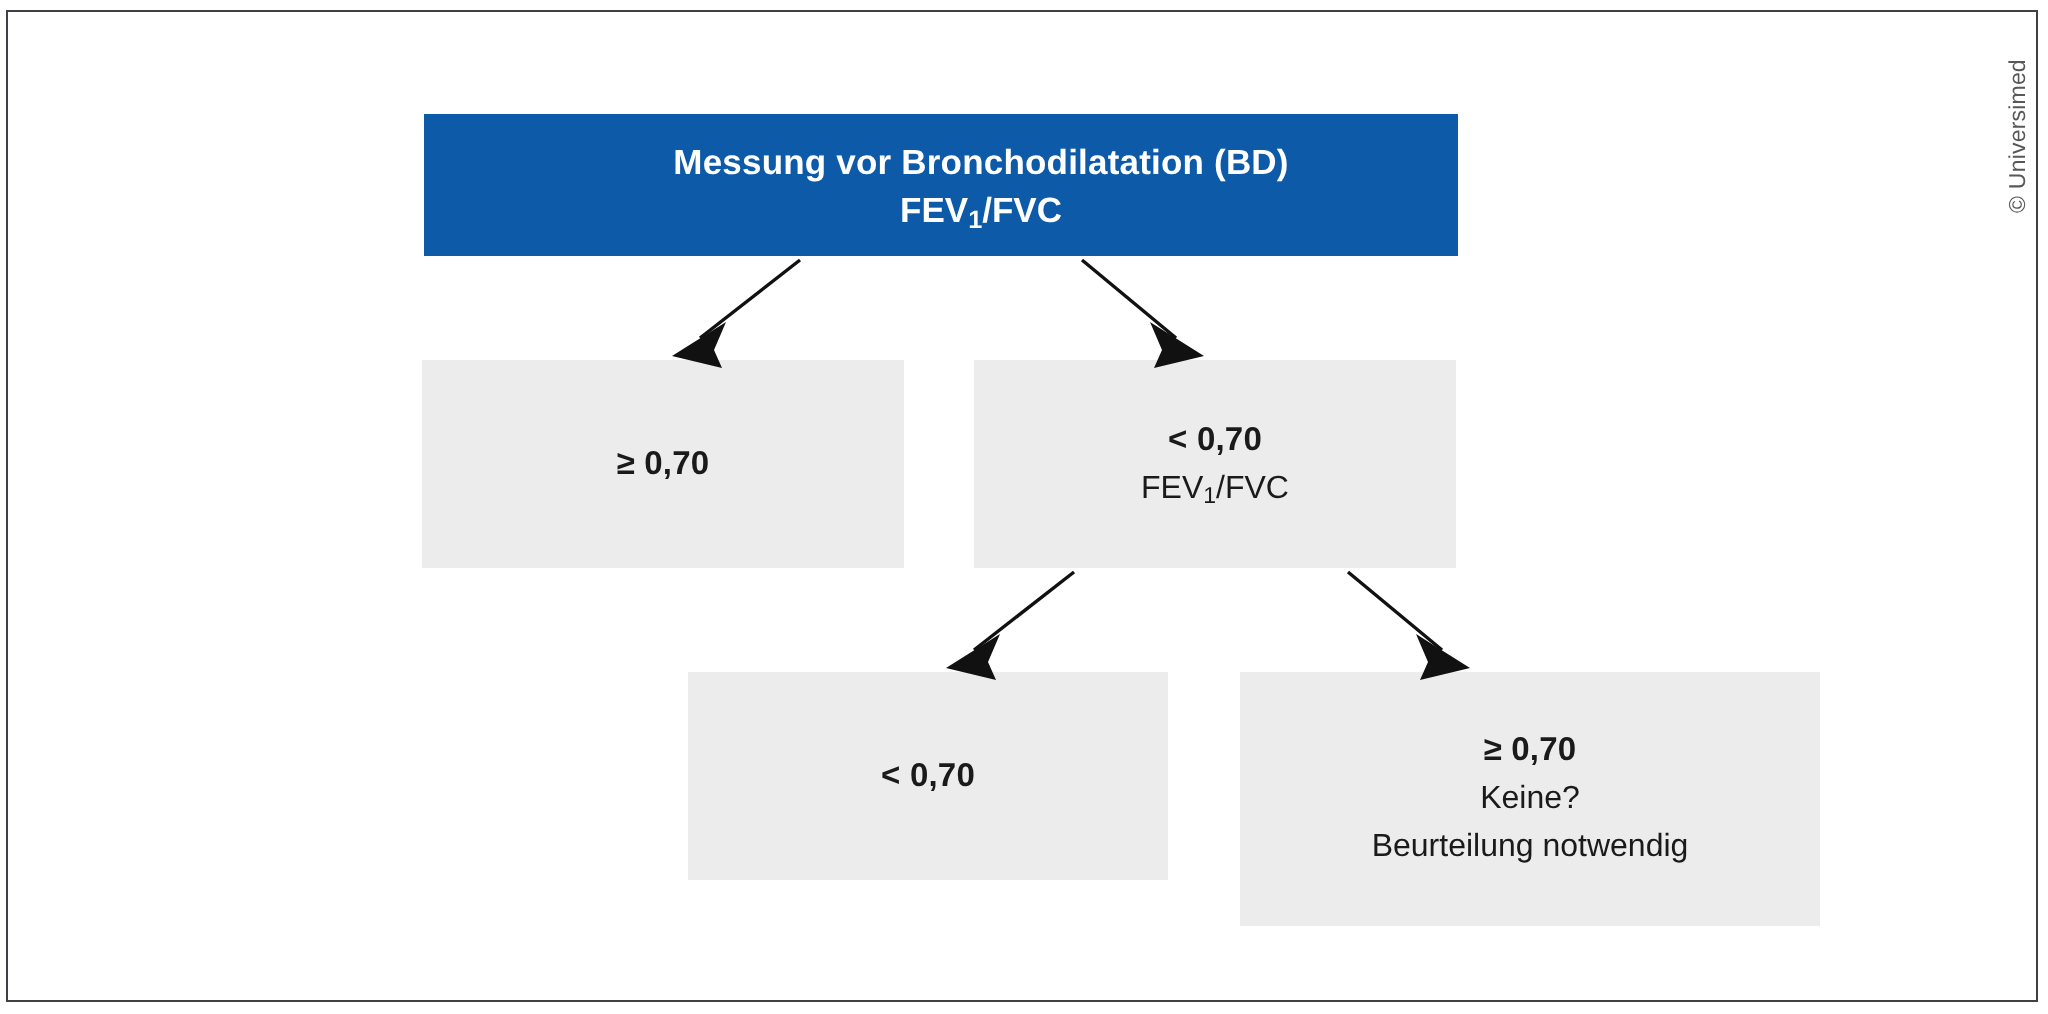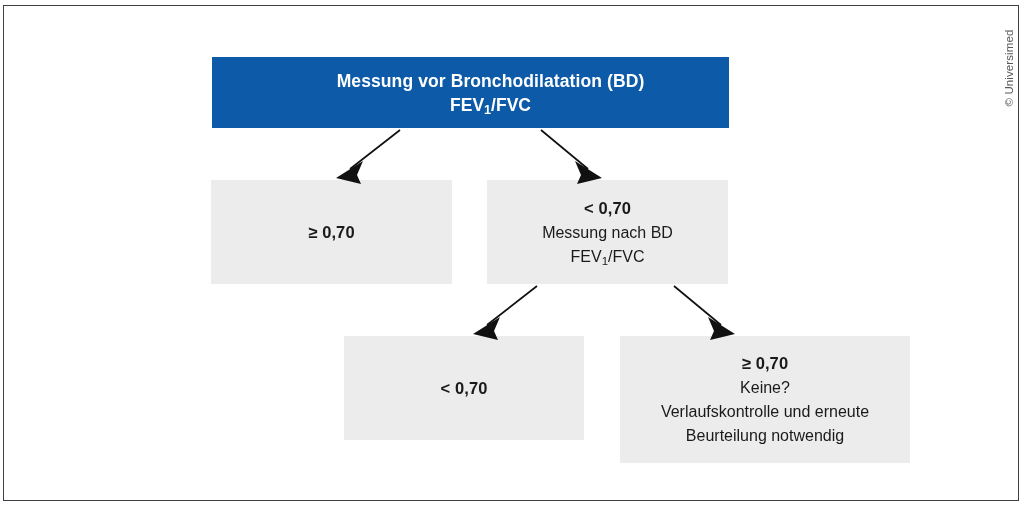--- a/index.html
+++ b/index.html
@@ -189,28 +189,26 @@
     <div class="ttl">Messung vor Bronchodilatation (BD)</div>
     <div class="fev"><span>FEV</span><sub>1</sub><span>/FVC</span></div>
   </div>
 
   <div class="node gray-node" id="node-no-copd">
     <div class="ttl">≥ 0,70</div>
   </div>
 
   <div class="node gray-node" id="node-post-bd">
     <div class="ttl">&lt; 0,70</div>
-    <div class="sub">Messung nach BD</div>
     <div class="sub"><span>FEV</span><sub>1</sub><span>/FVC</span></div>
   </div>
 
   <div class="node gray-node" id="node-copd-confirmed">
     <div class="ttl">&lt; 0,70</div>
   </div>
 
   <div class="node gray-node" id="node-asthma">
     <div class="ttl">≥ 0,70</div>
     <div class="sub">Keine?</div>
-    <div class="sub nowrap">Verlaufskontrolle und erneute</div>
     <div class="sub nowrap">Beurteilung notwendig</div>
   </div>
 
 </div>
 
 </body></html>

